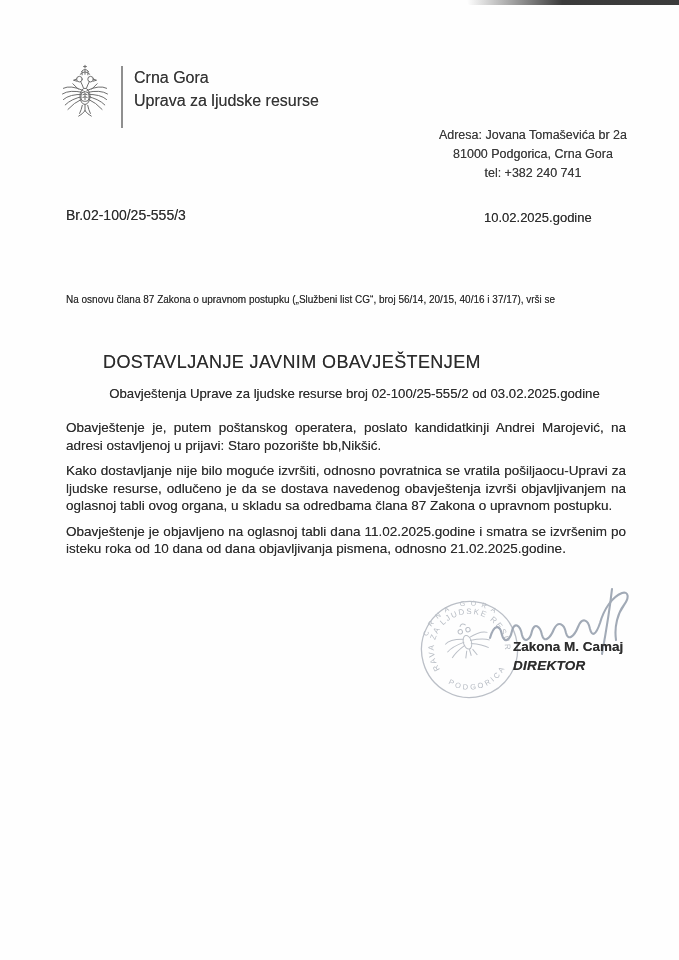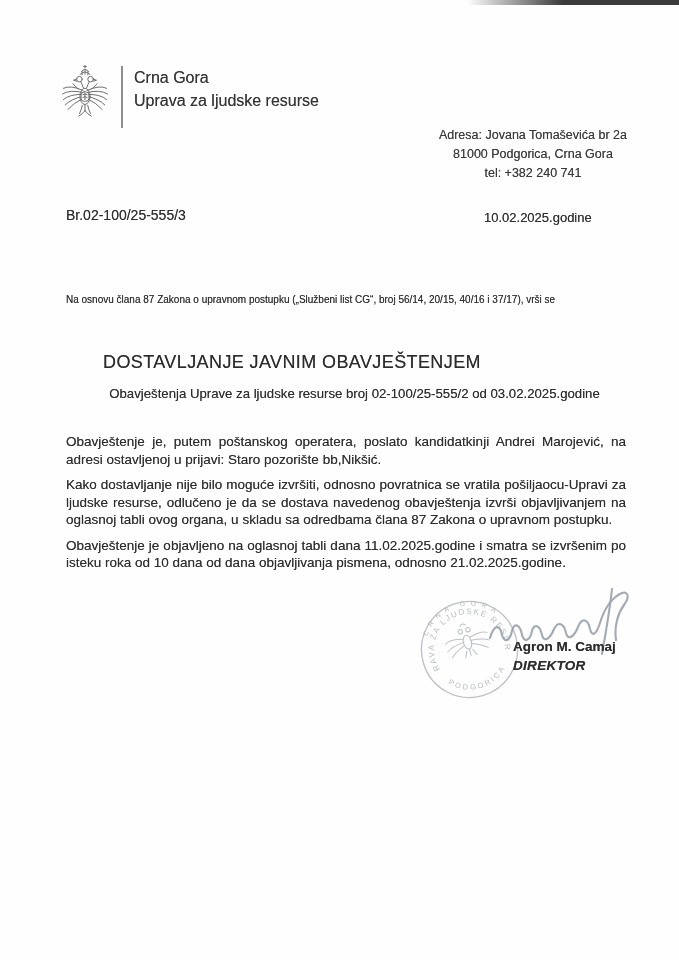--- a/index.html
+++ b/index.html
@@ -32,21 +32,21 @@
   .address-line{ font-size:12.5px; line-height:19px; color:#3a3a3a; }
 
   
   .ref-number{ left:66px; top:207px; font-size:14px; }
   .ref-date{ left:484px; top:210px; font-size:13px; }
 
   
   .intro{ left:66px; top:291px; width:560px; font-size:10px; line-height:18px; text-align:justify; }
   .doc-title{ left:0; top:352px; width:584px; text-align:center; font-size:18px; letter-spacing:.4px; color:#2b2b2b; }
   .doc-subtitle{ left:0; top:386px; width:679px; text-align:center; font-size:13.2px;margin-left:15px; }
-  .paragraphs{ left:66px; top:419px; width:560px; font-size:13.5px; line-height:17.5px; text-align:justify;margin-top:14px; }
+  .paragraphs{ left:66px; top:419px; width:560px; font-size:13.5px; line-height:17.5px; text-align:justify; }
   .paragraphs p{ margin:0 0 8px 0; }
 
   
   .stamp{ left:402px; top:582px; width:135px; height:135px; opacity:.75; }
   .signature-strokes{ left:484px; top:584px; width:160px; height:80px; }
   .sig-name{ left:513px; top:639px; font-size:13.5px; font-weight:700; }
   .sig-role{ left:513px; top:658px; font-size:13.5px; font-weight:700; letter-spacing:.3px;font-style:italic; }
 </style>
 </head>
 <body>
@@ -130,16 +130,16 @@
     </g>
   </svg>
 
   <svg class="abs signature-strokes" viewBox="0 0 160 80" aria-hidden="true">
     <g stroke="#98a1af" stroke-width="2.1" fill="none" stroke-linecap="round" opacity="0.9">
       <path d="M 6 54 C 10 40 16 40 18 51 C 20 59 26 57 28 47 C 30 38 36 40 38 51 C 40 59 46 57 48 47 C 50 39 56 41 58 51 C 60 59 66 55 70 45 C 74 37 80 39 82 49 C 84 57 90 53 94 43 C 98 33 104 35 106 45 C 108 53 112 51 116 39 C 120 25 128 13 138 9 C 144 7 146 13 140 21 C 134 29 130 42 132 56"></path>
       <path d="M 128 5 C 126 23 122 48 118 70"></path>
     </g>
   </svg>
 
-  <div class="abs sig-name scan-text">Agron M. Camaj</div>
+  <div class="abs sig-name scan-text">Zakona M. Camaj</div>
   <div class="abs sig-role scan-text">DIREKTOR</div>
 
 </div>
 
 </body></html>

